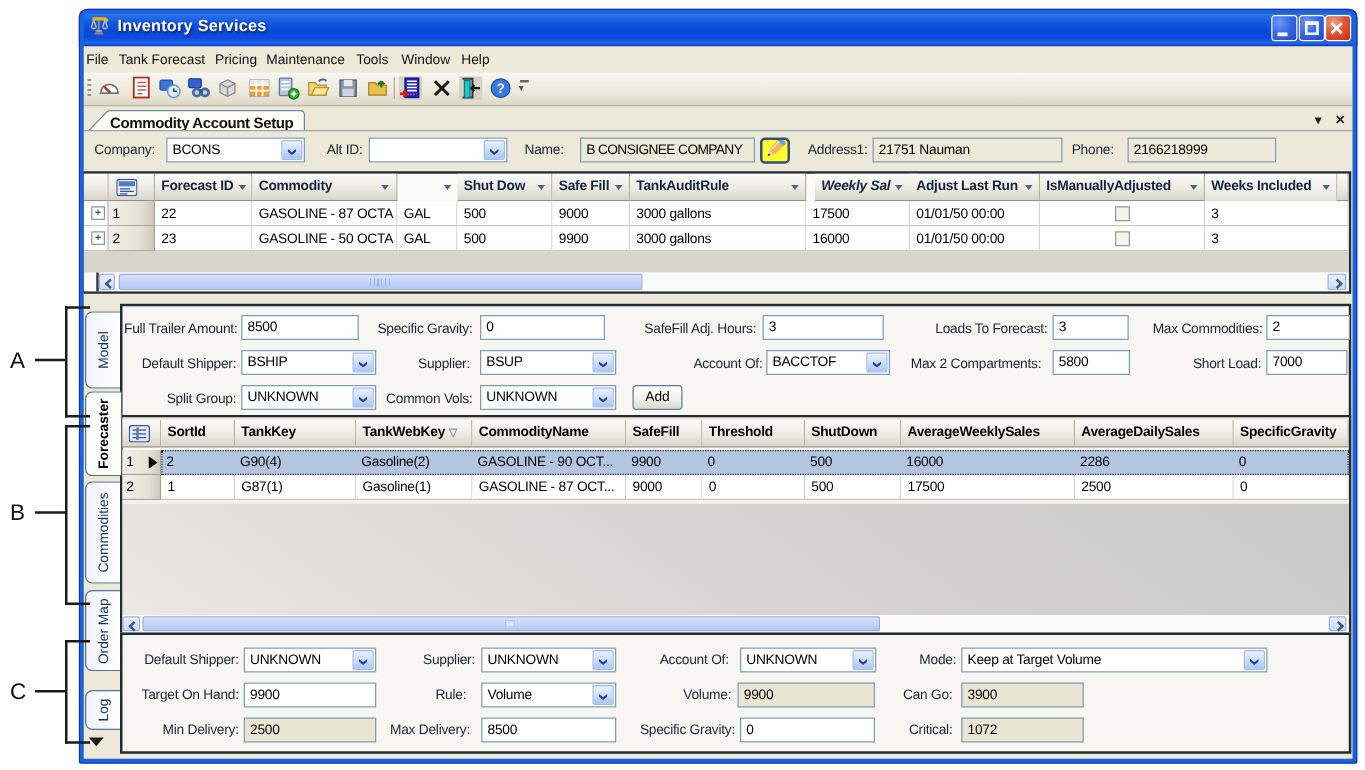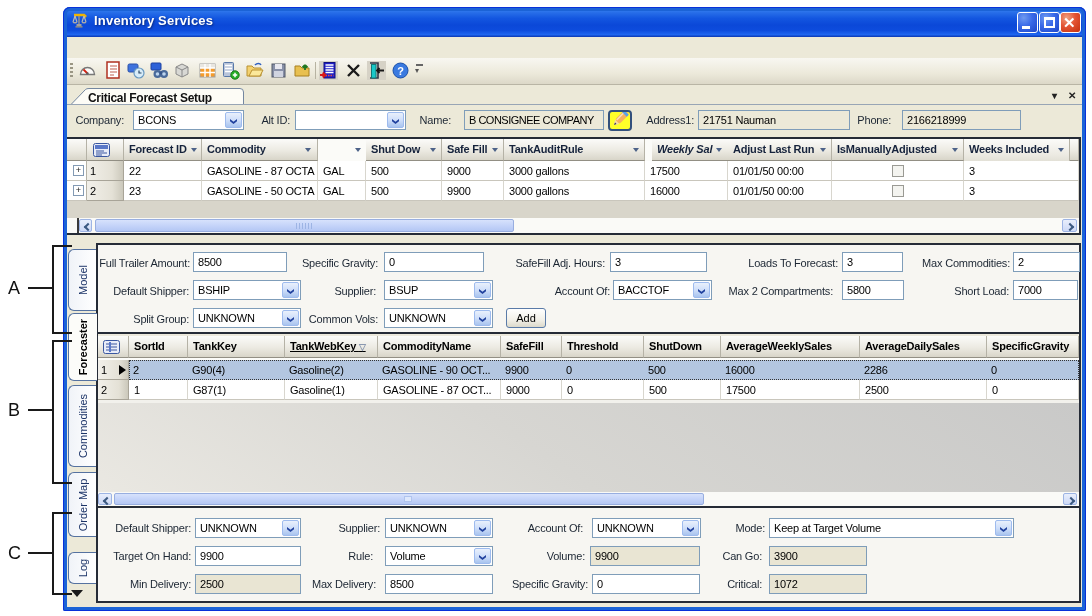--- a/index.html
+++ b/index.html
@@ -81,20 +81,29 @@
   <div class="cbtn bmin" style="left:1017px;">
       <span></span>
     </div>
   <div class="cbtn bmax" style="left:1039px;">
       <span></span>
     </div>
   <div class="cbtn bclose" style="left:1060px;">
       <span>✕</span>
     </div>
 
+  <div class="menu">
+    <span style="left:2px;">File</span>
+      <span style="left:28px;">Tank Forecast</span>
+      <span style="left:105px;">Pricing</span>
+      <span style="left:146px;">Maintenance</span>
+      <span style="left:218px;">Tools</span>
+      <span style="left:254px;">Window</span>
+      <span style="left:302px;">Help</span>
+  </div>
 
   <div class="tools" id="tools">
     <div class="grip"></div>
     <div class="ico" style="left:11px;"><svg width="19" height="19" viewBox="0 0 19 19">
           <path d="M2.5 13.5 A7 7 0 0 1 16.5 13.5 Z" fill="#fafaf8" stroke="#787878" stroke-width="1.4"></path>
           <path d="M9.5 12.5 L5.5 8.5" stroke="#d02010" stroke-width="1.8"></path>
           <circle cx="9.5" cy="12.5" r="1.2" fill="#606060"></circle>
         </svg></div>
     <div class="ico" style="left:37px;"><svg width="19" height="19" viewBox="0 0 19 19">
           <rect x="3" y="1" width="12" height="16" fill="#fff" stroke="#b03020" stroke-width="1.5"></rect>
@@ -167,21 +176,21 @@
       <div class="abs" style="left:348px;top:8px;width:8px;height:10px;color:#555;font-size:8px;">▾</div>
   </div>
 
   <div class="tabstrip"></div>
   <div class="abs" style="left:67px;top:84px;width:1015px;height:1px;background:#b9b5a5;"></div>
   <div class="abs" style="left:70px;top:88px;width:176px;height:17px;">
     <svg width="176" height="17" viewBox="0 0 176 17">
         <path d="M1 16.5 L15.5 1.5 Q16.5 0.5 19 0.5 L170 0.5 Q173.5 0.5 173.5 4 L173.5 16.5" fill="#fdfcf6" stroke="#7487a0" stroke-width="1"></path>
       </svg>
   </div>
-  <div class="doctabtxt">Critical Forecast Setup</div>
+  <div class="doctabtxt">Commodity Account Setup</div>
   <div class="tabline"></div>
   <div class="tsmini" style="left:1052px;">▾</div>
   <div class="tsmini" style="left:1068px;">✕</div>
 
   <div id="co">
     <div class="lb" style="left:60px;top:114px;width:64px;">Company:</div>
     <div class="cmb" style="left:133px;top:110px;width:111px;">BCONS<i></i></div>
     <div class="lb" style="left:240px;top:114px;width:50px;">Alt ID:</div>
     <div class="cmb" style="left:295px;top:110px;width:111px;">
         <i></i>
@@ -310,21 +319,21 @@
     <div class="abs" style="left:96px;top:332px;width:985px;height:176px;background:#fbfbf8;border:2px solid #252b36;"></div>
     <div class="abs" style="left:98px;top:334px;width:981px;height:2px;background:#ece9dc;"></div>
 
     <div class="gh" style="left:98px;top:336px;width:31px;height:22px;"><svg width="17" height="14" viewBox="0 0 17 14" style="margin-left:0px;">
           <rect x="0.5" y="0.5" width="16" height="13" rx="2" fill="#e8ecf8" stroke="#3a57a0"></rect>
           <path d="M3 4 h11 M3 7 h11 M3 10 h11" stroke="#3a57a0" stroke-width="1"></path>
           <path d="M7 2 v10" stroke="#5a78c8" stroke-width="2"></path>
         </svg></div>
     <div class="gh" style="left:129px;top:336px;width:59px;height:22px;color:#000;">SortId</div>
     <div class="gh" style="left:188px;top:336px;width:97px;height:22px;color:#000;">TankKey</div>
-    <div class="gh" style="left:285px;top:336px;width:93px;height:22px;color:#000;text-decoration:underline;">TankWebKey <span style="color:#8a98b0;font-size:9px;">▽</span></div>
+    <div class="gh" style="left:285px;top:336px;width:93px;height:22px;color:#000;">TankWebKey <span style="color:#8a98b0;font-size:9px;">▽</span></div>
     <div class="gh" style="left:378px;top:336px;width:123px;height:22px;color:#000;">CommodityName</div>
     <div class="gh" style="left:501px;top:336px;width:61px;height:22px;color:#000;">SafeFill</div>
     <div class="gh" style="left:562px;top:336px;width:82px;height:22px;color:#000;">Threshold</div>
     <div class="gh" style="left:644px;top:336px;width:77px;height:22px;color:#000;">ShutDown</div>
     <div class="gh" style="left:721px;top:336px;width:139px;height:22px;color:#000;">AverageWeeklySales</div>
     <div class="gh" style="left:860px;top:336px;width:127px;height:22px;color:#000;">AverageDailySales</div>
     <div class="gh" style="left:987px;top:336px;width:92px;height:22px;color:#000;">SpecificGravity</div>
 
     <div class="numcell" style="left:98px;top:360px;width:31px;height:20px;">1</div>
     <div class="abs" style="left:119px;top:365px;width:0;height:0;border-top:5px solid transparent;border-bottom:5px solid transparent;border-left:7px solid #000;"></div>

